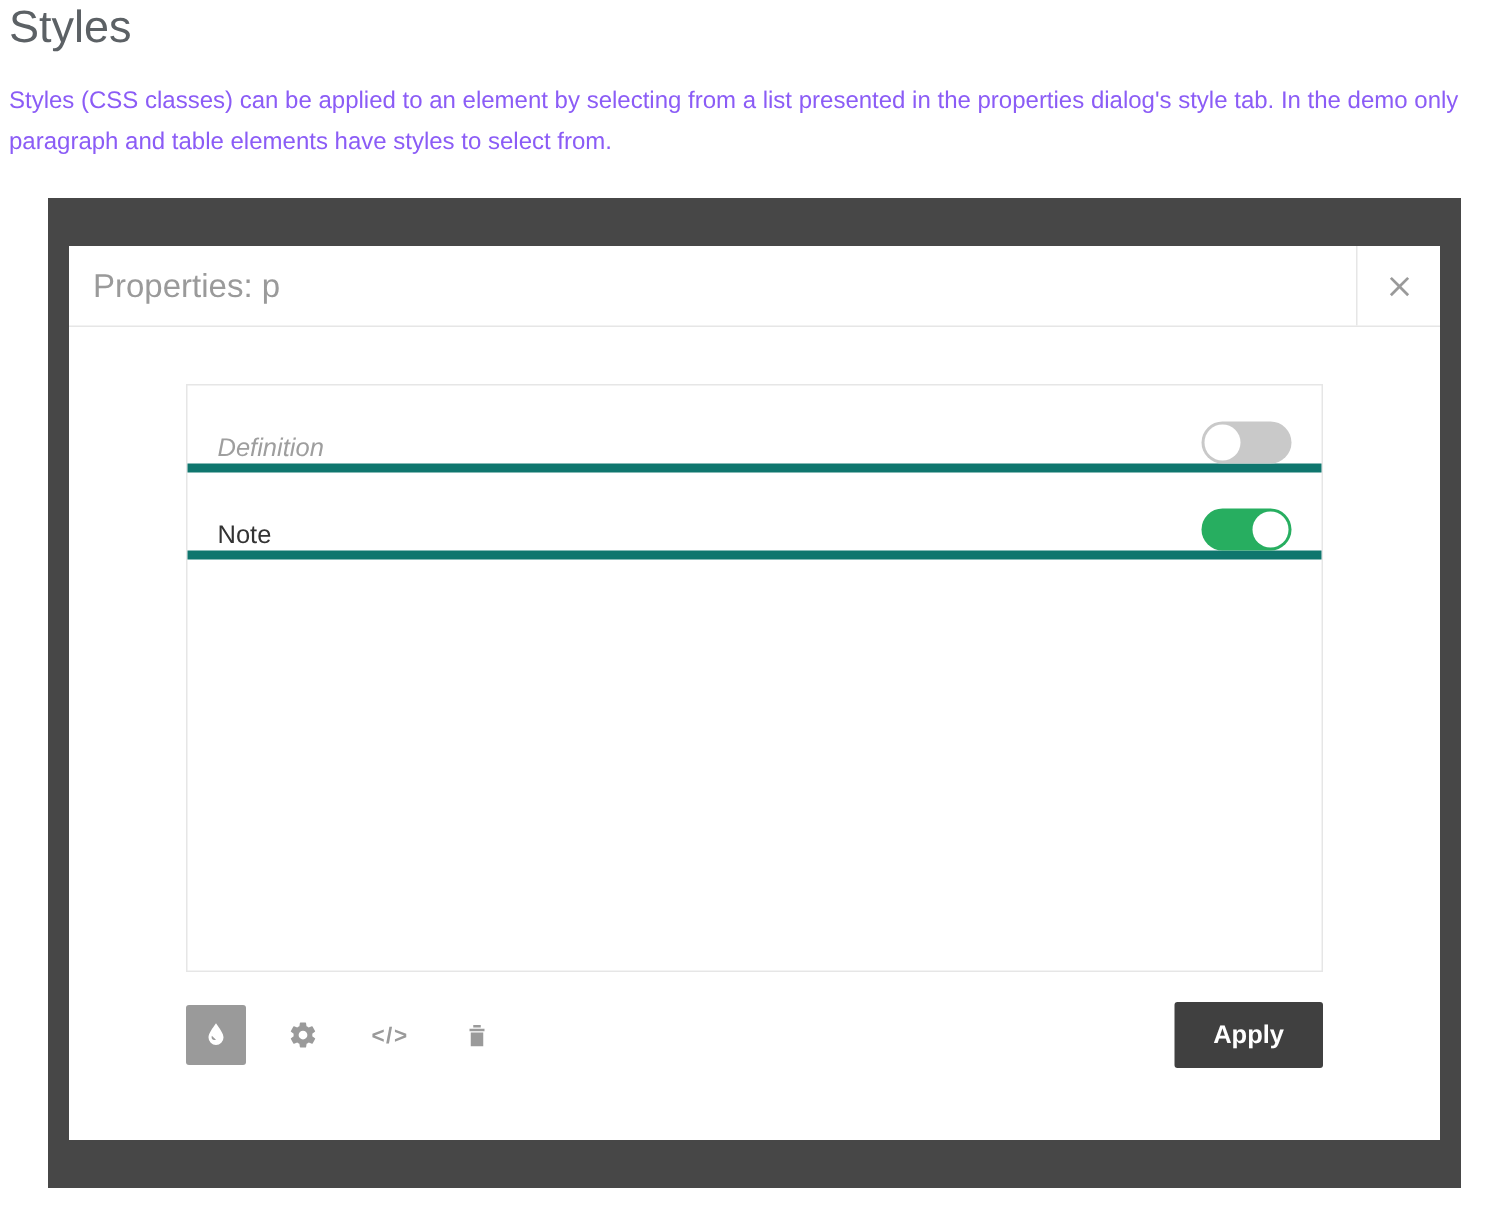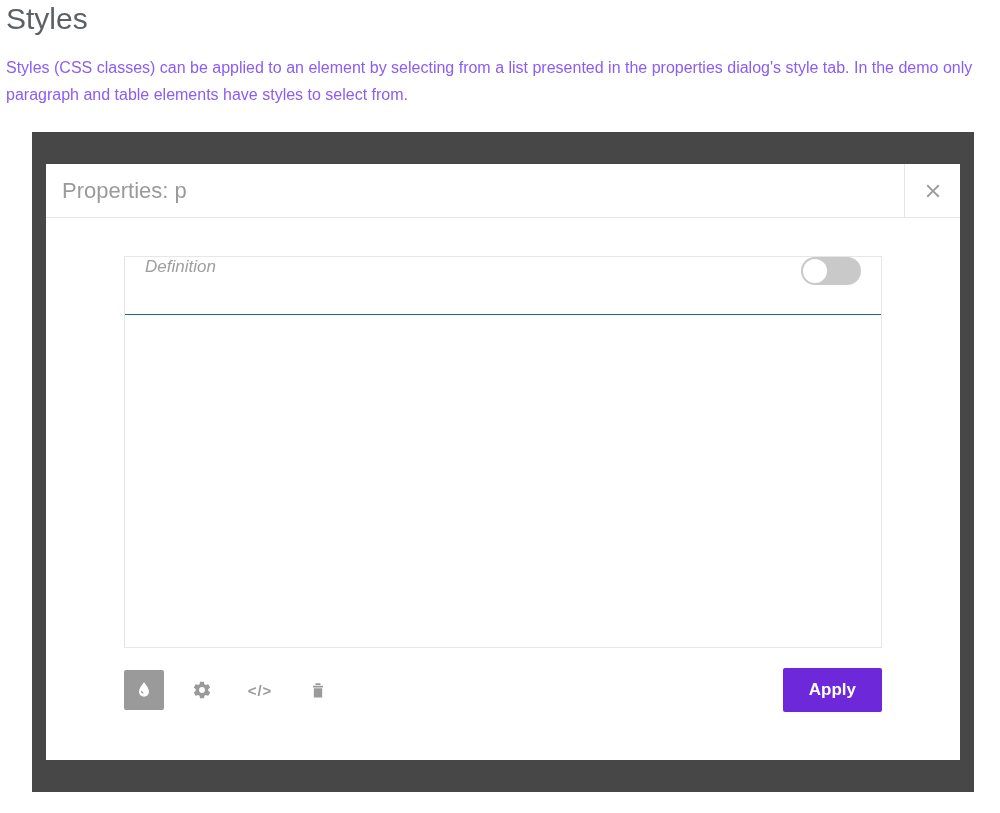--- a/index.html
+++ b/index.html
@@ -68,25 +68,25 @@
     padding: 38px 78px 0;
     display: flex;
     flex-direction: column;
   }
   .style-list {
     border: 1px solid #e6e6e6;
     height: 392px;
   }
   .style-row {
     display: flex;
-    align-items: flex-start;
+    align-items: flex-end;
     justify-content: space-between;
     height: 58px;
     padding: 0 20px;
-    border-bottom: 1px solid #0f766e;
+    border-bottom: 6px solid #0f766e;
   }
   .style-label { font-size: 17px; }
   .style-label.off { color: #9e9e9e; font-style: italic; }
   .style-label.on  { color: #333; }
   .toggle {
     position: relative;
     width: 60px;
     height: 28px;
     border-radius: 14px;
     cursor: pointer;
@@ -117,21 +117,21 @@
     margin-right: 18px;
     cursor: pointer;
     border-radius: 2px;
   }
   .tool-btn svg { width: 20px; height: 20px; fill: #9a9a9a; }
   .tool-btn.active { background: #9a9a9a; }
   .tool-btn.active svg { fill: #fff; }
   .code-text { color: #9a9a9a; font-weight: 700; font-size: 15px; letter-spacing: 1px; }
   .spacer { flex: 1; }
   .apply-btn {
-    background: #6d28d9;
+    background: #404040;
     color: #fff;
     font-size: 17px;
     font-weight: 700;
     border: none;
     padding: 12px 26px;
     cursor: pointer;
     border-radius: 2px;
   }
 </style>
 </head>
@@ -156,20 +156,26 @@
       <div class="dialog-body">
         <div class="style-list">
 
           <div class="style-row">
             <span class="style-label off">Definition</span>
             <div class="toggle off">
               <div class="knob"></div>
             </div>
           </div>
 
+          <div class="style-row">
+            <span class="style-label on">Note</span>
+            <div class="toggle on">
+              <div class="knob"></div>
+            </div>
+          </div>
 
         </div>
 
         <div class="dialog-footer">
           <div class="tool-btn active">
             <svg viewBox="0 0 24 24">
                 <path d="M12 2.5c-3 4.5-6 8-6 11.5a6 6 0 0 0 12 0c0-3.5-3-7-6-11.5zM8.5 14c0-.5.05-1 .15-1.5l3.35 3.35c-.5.1-1 .15-1.5.15-1.1 0-2-.9-2-2z"></path>
               </svg>
           </div>
           <div class="tool-btn">

